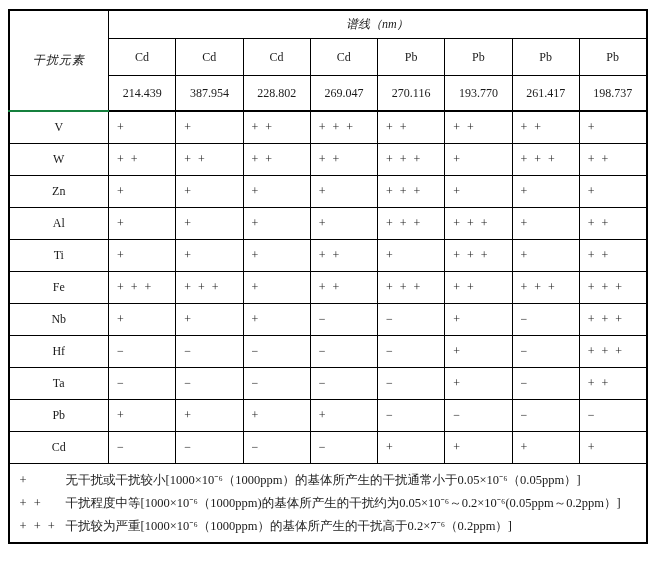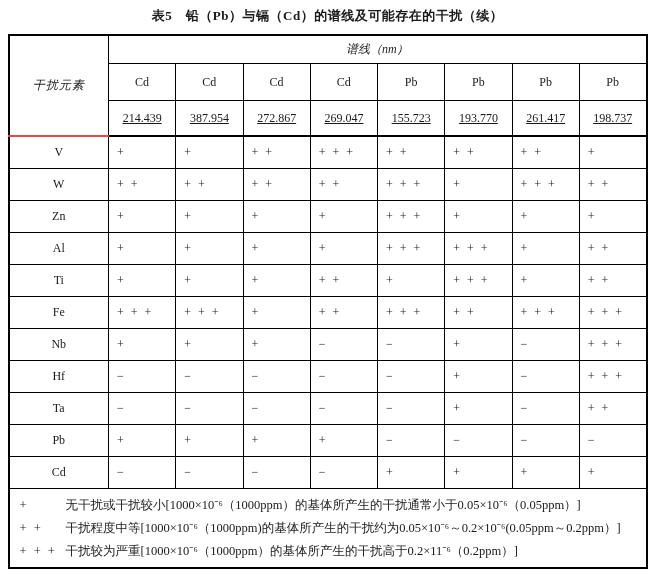--- a/index.html
+++ b/index.html
@@ -34,24 +34,24 @@
   col.c-first { width: 100px; }
   th, td {
     border: 1px solid #000;
     font-weight: normal;
     font-size: 12px;
     padding: 0;
     overflow: hidden;
   }
   tr.spec-row th { height: 27px; text-align: center; font-style: italic; }
   tr.element-row th { height: 36px; text-align: center; }
-  tr.wavelength-row th { height: 34px; border-bottom: 2px solid #000; text-decoration: underline; }
+  tr.wavelength-row th { height: 34px; border-bottom: 2px solid #000; }
   th.corner {
     text-align: center;
-    border-bottom: 2px solid #ef4444;
+    border-bottom: 2px solid #15803d;
     letter-spacing: 1px;
   }
   tbody td.rowhead {
     text-align: center;
     height: 31px;
   }
   tbody td.val {
     text-align: left;
     padding-left: 8px;
     height: 31px;
@@ -75,21 +75,20 @@
   }
   .note .txt {
     flex: 1 1 auto;
     font-family: Liberation Serif, serif;
   }
 </style>
 </head>
 <body>
 
 <div class="page">
-  <div class="title">表5　铅（Pb）与镉（Cd）的谱线及可能存在的干扰（续）</div>
 
   <table class="main">
     <colgroup>
       <col class="c-first">
       <col>
         <col>
         <col>
         <col>
         <col>
         <col>
@@ -107,23 +106,23 @@
           <th>Cd</th>
           <th>Cd</th>
           <th>Pb</th>
           <th>Pb</th>
           <th>Pb</th>
           <th>Pb</th>
         </tr>
       <tr class="wavelength-row" id="wavelength-row">
           <th>214.439</th>
           <th>387.954</th>
-          <th>272.867</th>
+          <th>228.802</th>
           <th>269.047</th>
-          <th>155.723</th>
+          <th>270.116</th>
           <th>193.770</th>
           <th>261.417</th>
           <th>198.737</th>
         </tr>
     </thead>
     <tbody id="table-body">
         <tr>
           <td class="rowhead">V</td>
           <td class="val">+</td>
           <td class="val">+</td>
@@ -251,19 +250,19 @@
             <div class="note">
               <span class="sym">+</span>
               <span class="txt">无干扰或干扰较小[1000×10⁻⁶（1000ppm）的基体所产生的干扰通常小于0.05×10⁻⁶（0.05ppm）]</span>
             </div>
             <div class="note">
               <span class="sym">+ +</span>
               <span class="txt">干扰程度中等[1000×10⁻⁶（1000ppm)的基体所产生的干扰约为0.05×10⁻⁶～0.2×10⁻⁶(0.05ppm～0.2ppm）]</span>
             </div>
             <div class="note">
               <span class="sym">+ + +</span>
-              <span class="txt">干扰较为严重[1000×10⁻⁶（1000ppm）的基体所产生的干扰高于0.2×11⁻⁶（0.2ppm）]</span>
+              <span class="txt">干扰较为严重[1000×10⁻⁶（1000ppm）的基体所产生的干扰高于0.2×7⁻⁶（0.2ppm）]</span>
             </div>
           </td>
       </tr>
     </tfoot>
   </table>
 </div>
 
 </body></html>

